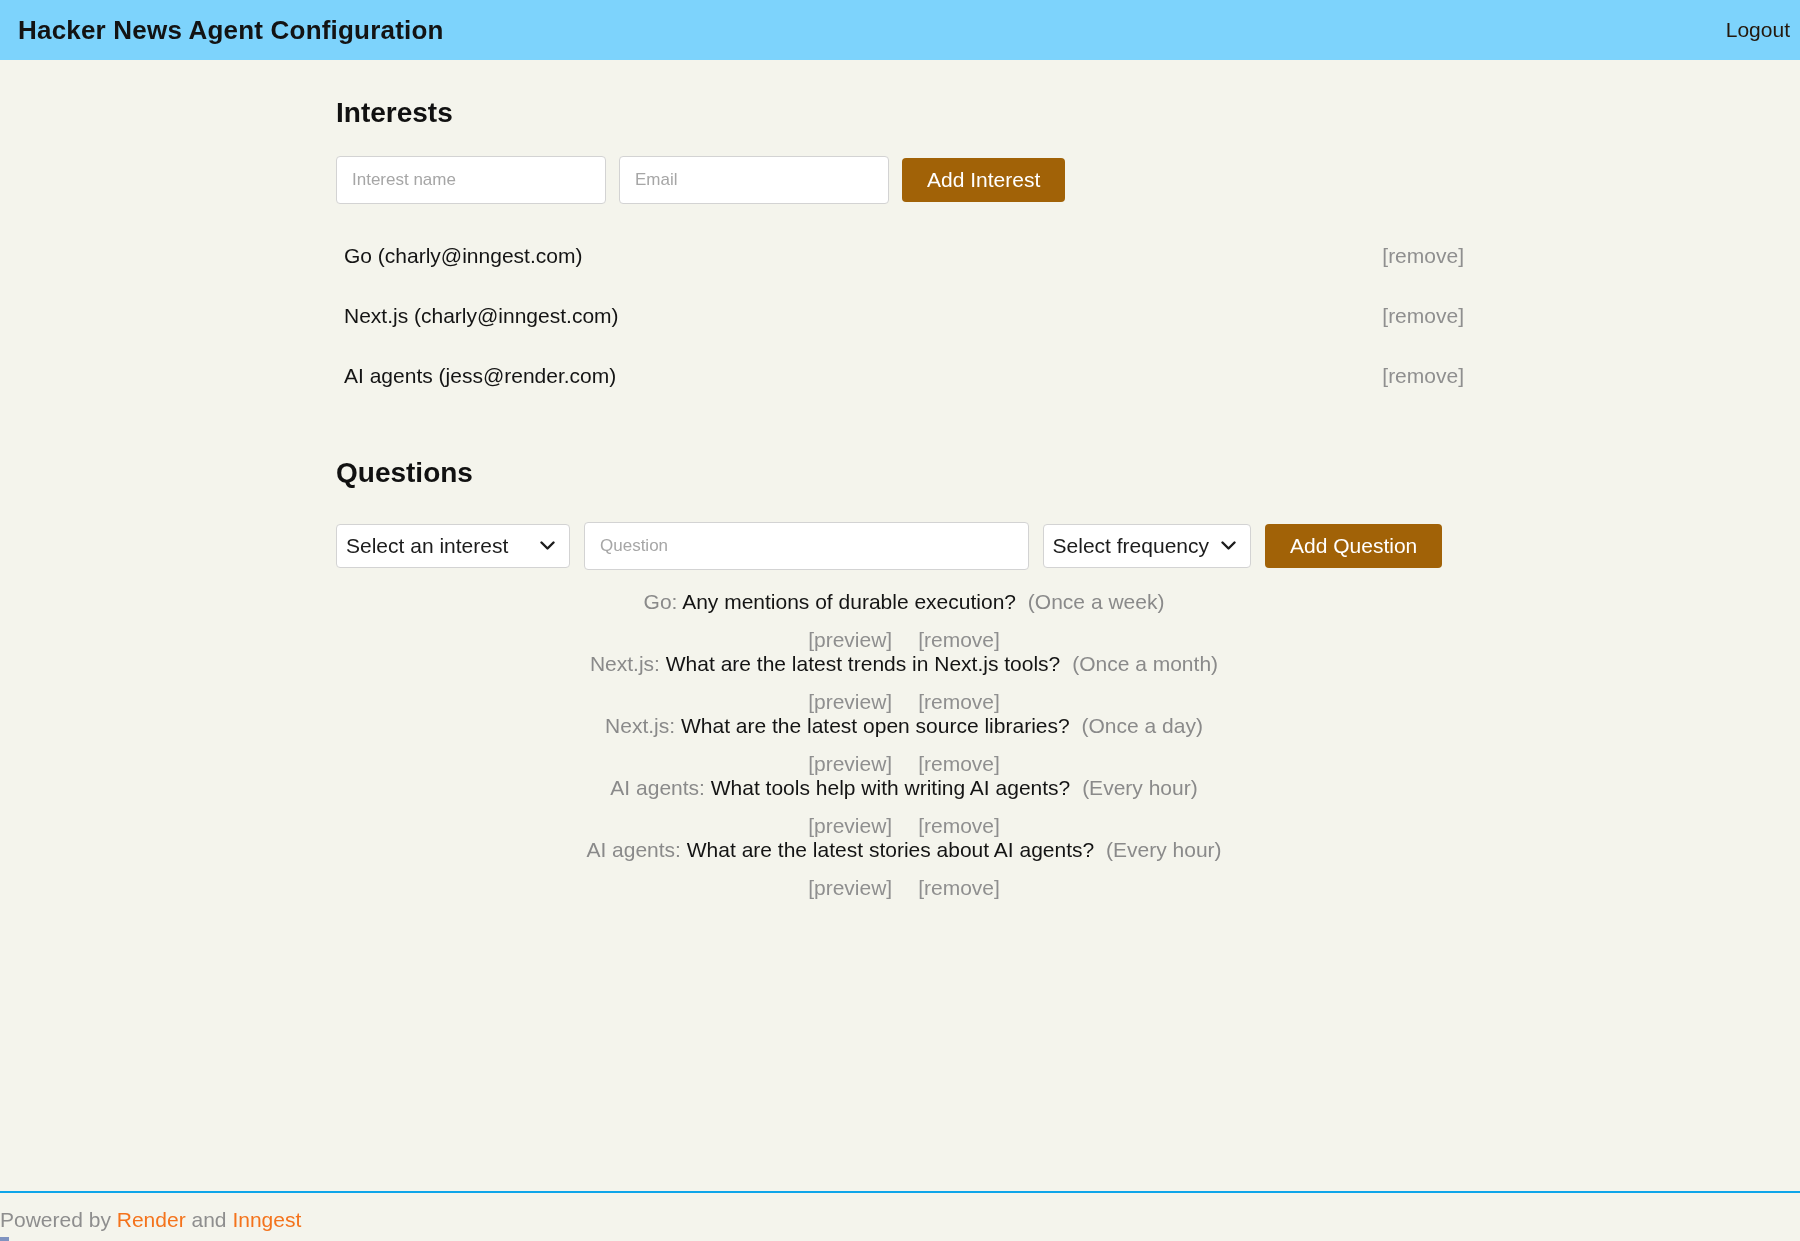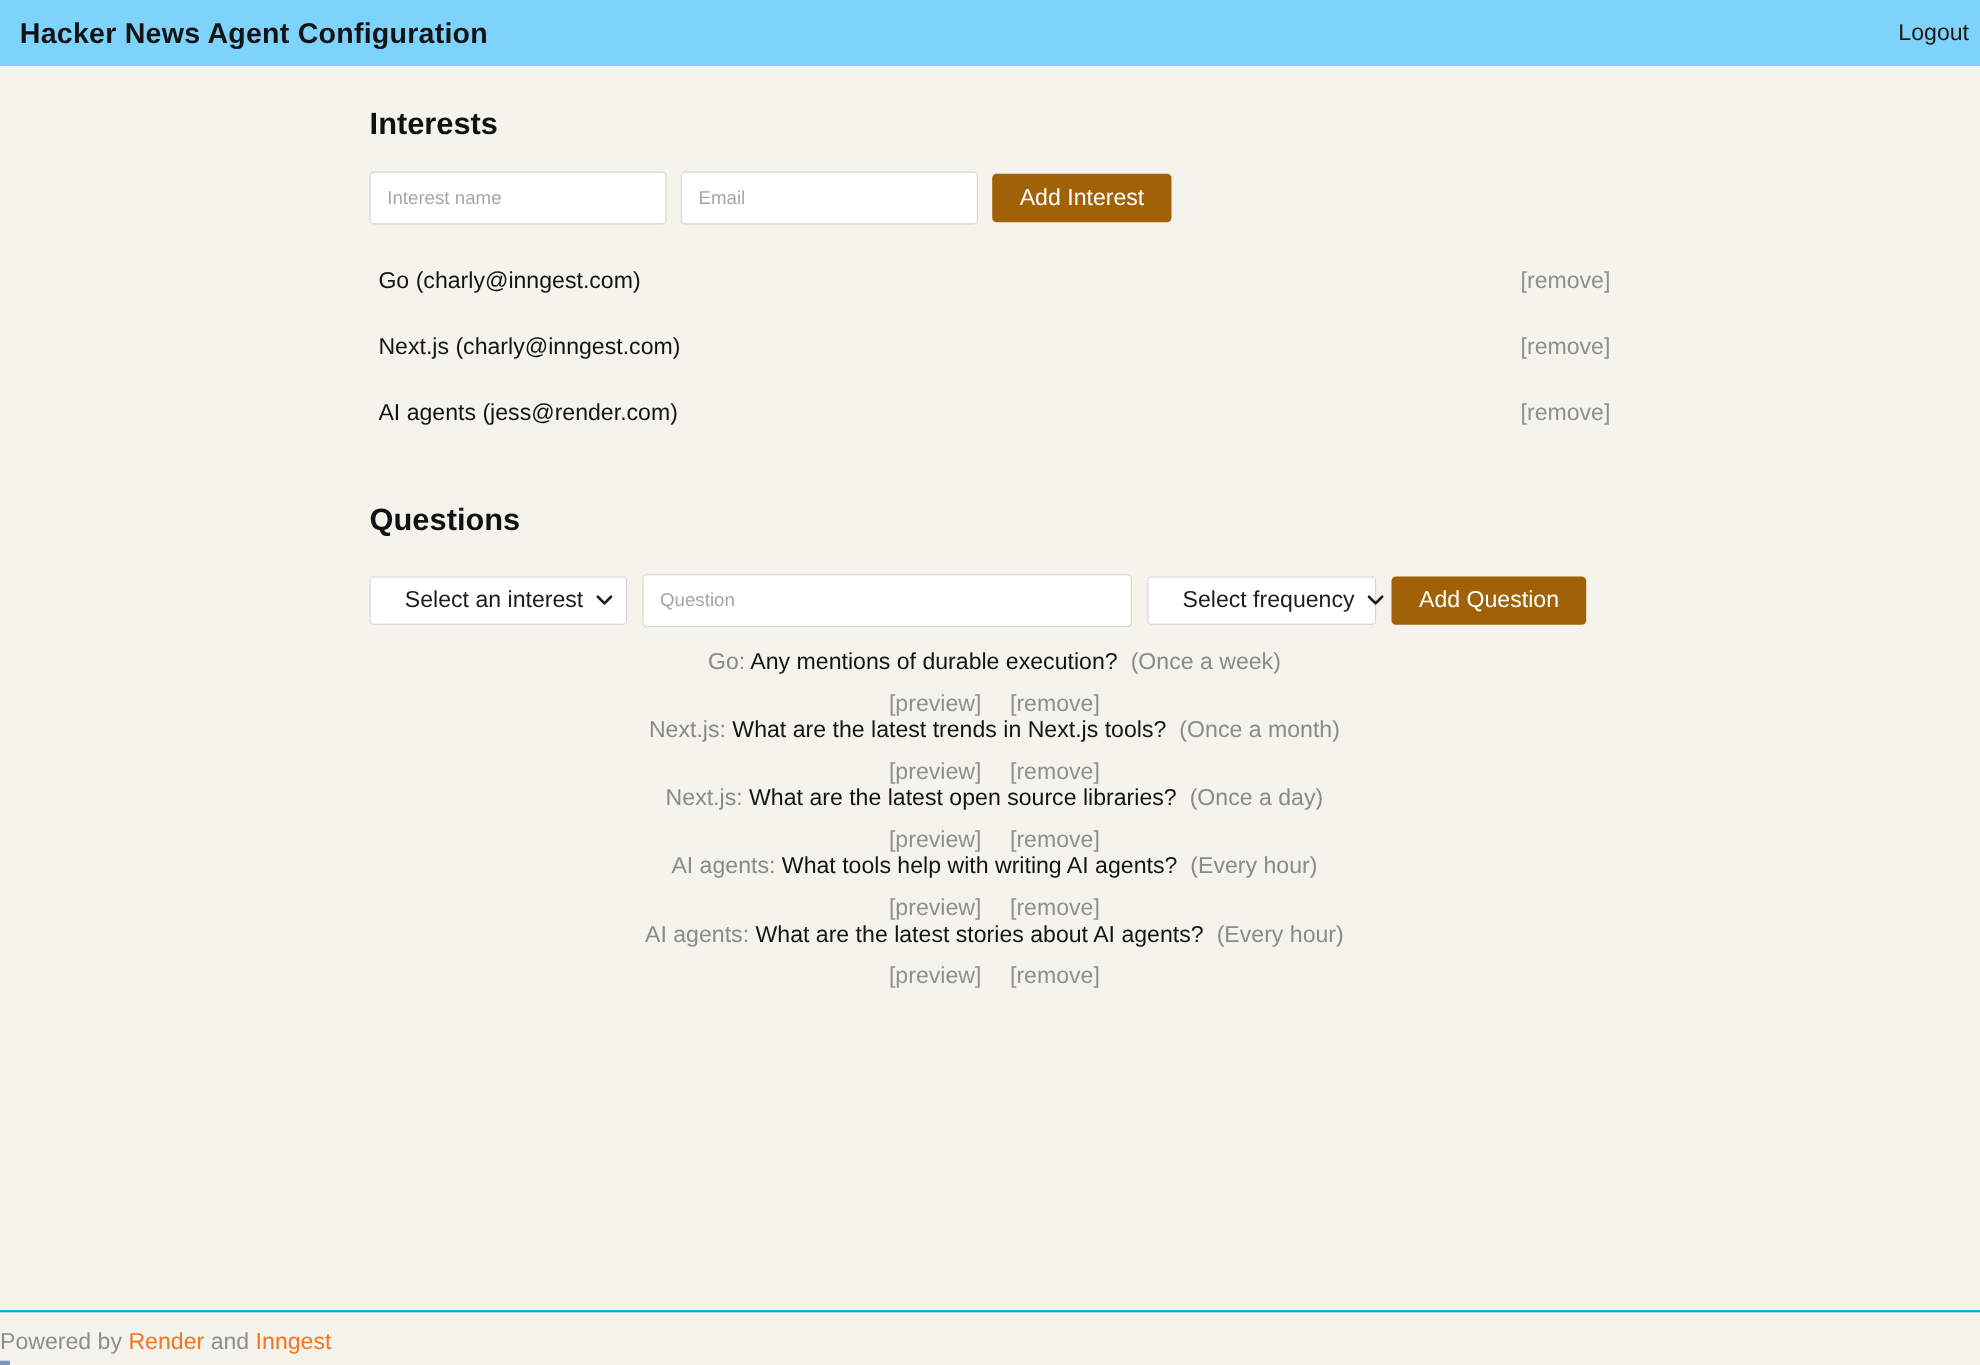--- a/index.html
+++ b/index.html
@@ -88,25 +88,26 @@
   }
 
   .select-box {
     height: 44px;
     background: #ffffff;
     border: 1px solid #d3d3d3;
     border-radius: 4px;
     display: flex;
     align-items: center;
     gap: 12px;
-    padding: 0 14px 0 31px;
+    padding: 0 14px 0 9px;
     font-size: 21px;
     color: #1c1c1c;
     cursor: pointer;
     white-space: nowrap;
+    justify-content: flex-end;
   }
   .select-interest  { width: 234px; }
   .select-frequency { width: 208px; }
   .select-box .chev { margin-left: auto; display: flex; align-items: center; }
 
   
   .item-list {
     list-style: none;
     margin: 22px 0 0 0;
     padding: 0;

